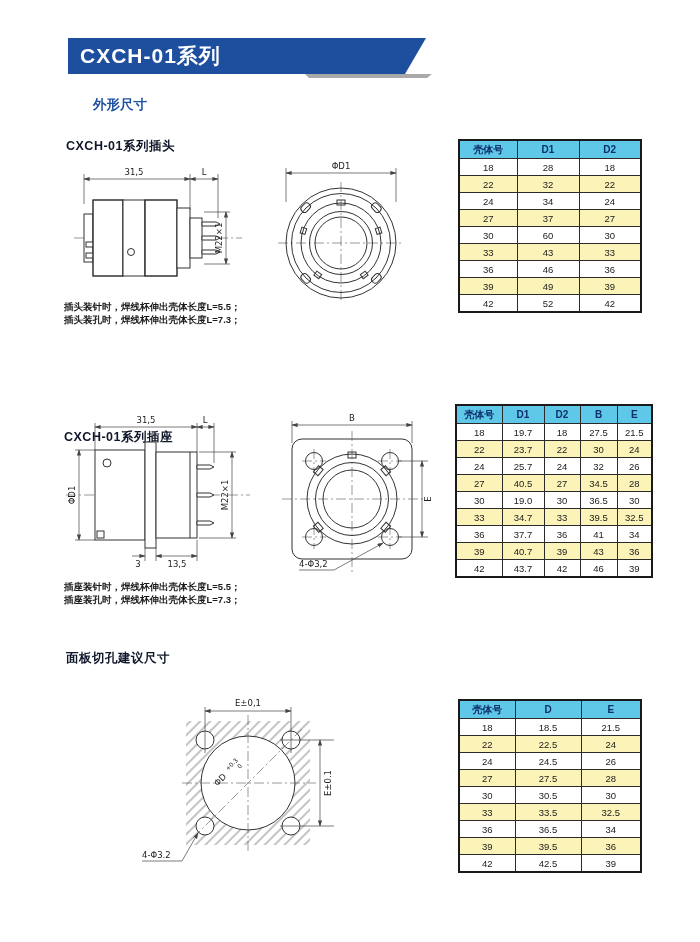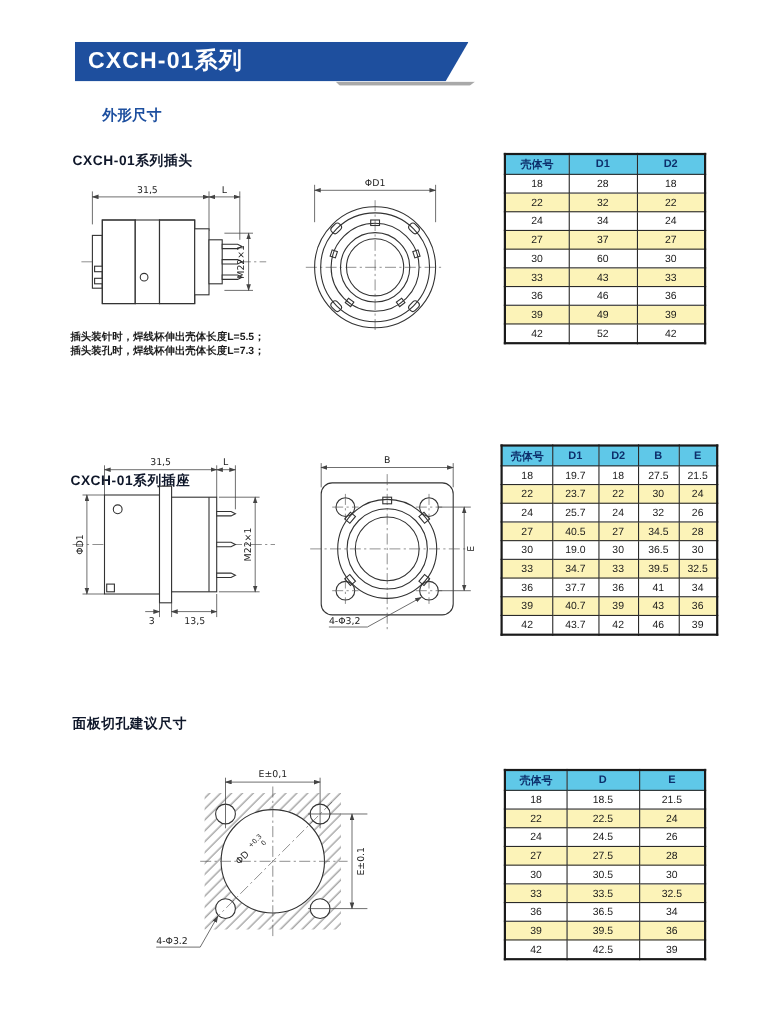--- a/index.html
+++ b/index.html
@@ -353,20 +353,24 @@
         <tr>
           <td>42</td>
           <td>43.7</td>
           <td>42</td>
           <td>46</td>
           <td>39</td>
         </tr>
       </tbody>
     </table>
 
+  <div class="notes" style="left:64px;top:580px;">
+    <div>插座装针时，焊线杯伸出壳体长度L=5.5；</div>
+    <div>插座装孔时，焊线杯伸出壳体长度L=7.3；</div>
+  </div>
 
   <div class="sec-head" style="left:66px;top:650px;font-family:Liberation Mono, monospace;">面板切孔建议尺寸</div>
 
   <svg style="left:138px;top:693px;" width="225" height="185" viewBox="0 0 225 185">
     <defs>
       <pattern id="hatch" width="7" height="7" patternUnits="userSpaceOnUse" patternTransform="rotate(45)">
         <line x1="1" y1="0" x2="1" y2="7" stroke="#555" stroke-width="0.7"></line>
       </pattern>
     </defs>
     <path fill="url(#hatch)" fill-rule="evenodd" stroke="none" d="M48,28 H172 V152 H48 Z

